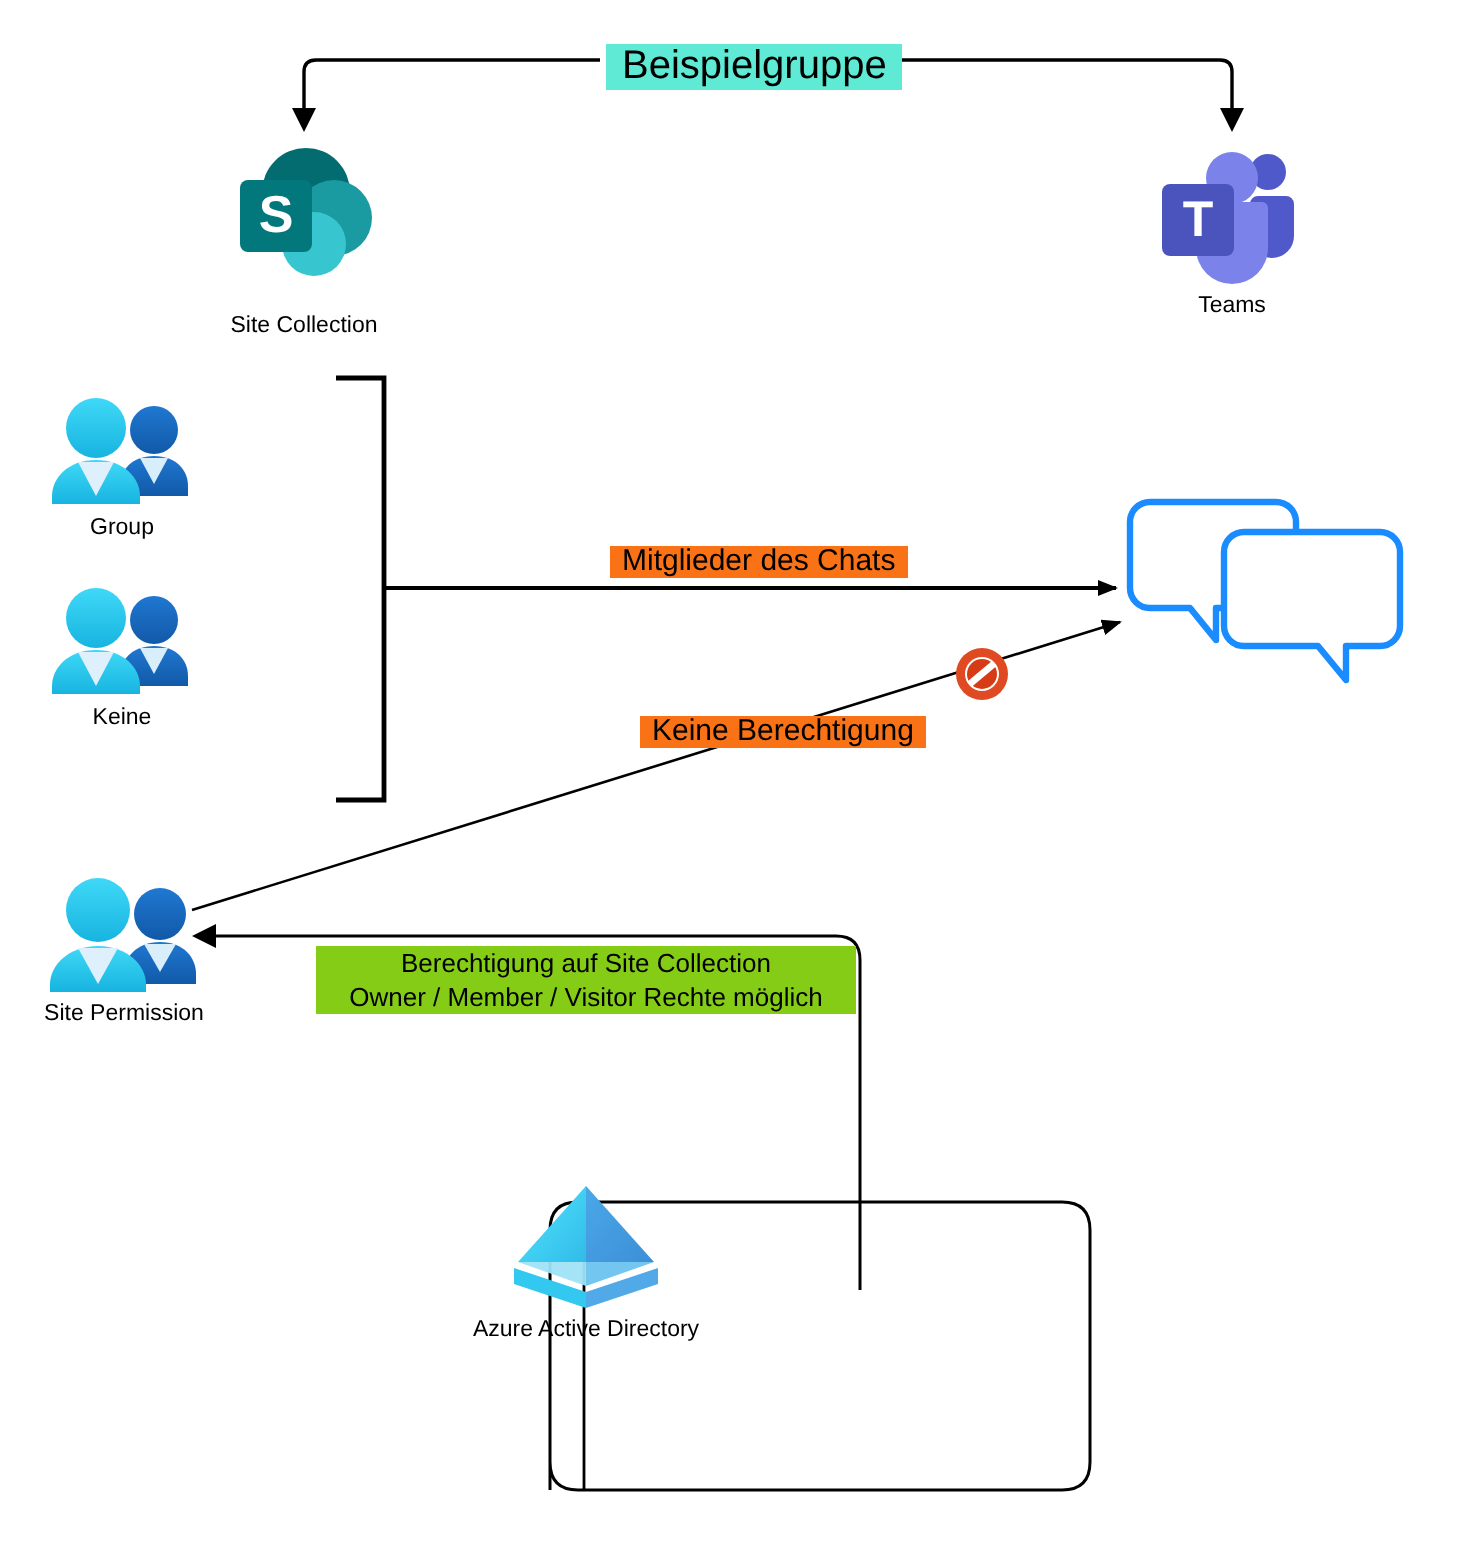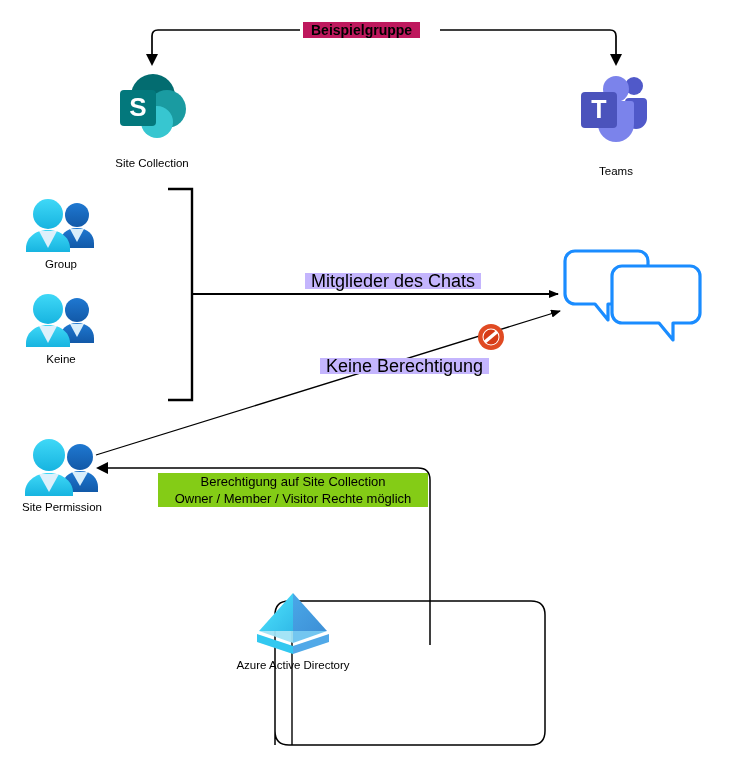--- a/index.html
+++ b/index.html
@@ -34,33 +34,33 @@
     color: #000000;
     line-height: 14px;
     white-space: nowrap;
   }
   .node-icon {
     position: relative;
     margin: 0 auto;
   }
   .edge-label {
     position: absolute;
-    font-size: 18px;
+    font-size: 15px;
     color: #000000;
     line-height: 16px;
     white-space: nowrap;
-    background: #c4b5fd;
+    background: #f97316;
     text-align: center;
   }
   .title-label {
     position: absolute;
-    font-size: 14px;
-    font-weight: bold;
+    font-size: 20px;
+    font-weight: normal;
     color: #000000;
-    background: #be185d;
+    background: #5eead4;
     padding: 0 8px;
     white-space: nowrap;
   }
 </style>
 </head>
 <body>
 
 <div id="canvas">
 
   <svg id="wires" viewBox="0 0 737 771">
@@ -143,21 +143,21 @@
     <div class="node-icon" style="width:82px;height:76px;">
       <svg viewBox="0 0 82 76" width="82" height="76">
         <circle cx="59" cy="18" r="9" fill="#5059c9"></circle>
         <path d="M50,30 h18 a4,4 0 0 1 4,4 v16 a11,11 0 0 1 -22,0 v-16 a4,4 0 0 1 4,-4 z" fill="#5059c9"></path>
         <circle cx="41" cy="21" r="13" fill="#7b83eb"></circle>
         <path d="M26,33 h30 a3,3 0 0 1 3,3 v20 a18,18 0 0 1 -36,0 v-20 a3,3 0 0 1 3,-3 z" fill="#7b83eb"></path>
         <rect x="6" y="24" width="36" height="36" rx="4" fill="#4b53bc"></rect>
         <text x="24" y="50" font-family="Liberation Sans, sans-serif" font-size="25" font-weight="bold" fill="#ffffff" text-anchor="middle">T</text>
       </svg>
     </div>
-    <div class="node-label" style="margin-top:20px;">Teams</div>
+    <div class="node-label" style="margin-top:2px;">Teams</div>
   </div>
 
   <div class="node" style="left:18px; top:196px; width:86px;">
     <div class="node-icon" style="width:84px;height:58px;">
       <svg viewBox="0 0 84 58" width="84" height="58">
         <circle cx="58" cy="19" r="12" fill="url(#pback)"></circle>
         <path d="M58,32 c-11,0 -17,7 -17,15 v5 h34 v-5 c0,-8 -6,-15 -17,-15 z" fill="url(#pback)"></path>
         <path d="M51,33 h14 l-7,13 z" fill="#d9eefb"></path>
         <circle cx="29" cy="18" r="15" fill="url(#pfront)"></circle>
         <path d="M29,34 c-14,0 -22,9 -22,18 v4 h44 v-4 c0,-9 -8,-18 -22,-18 z" fill="url(#pfront)"></path>

